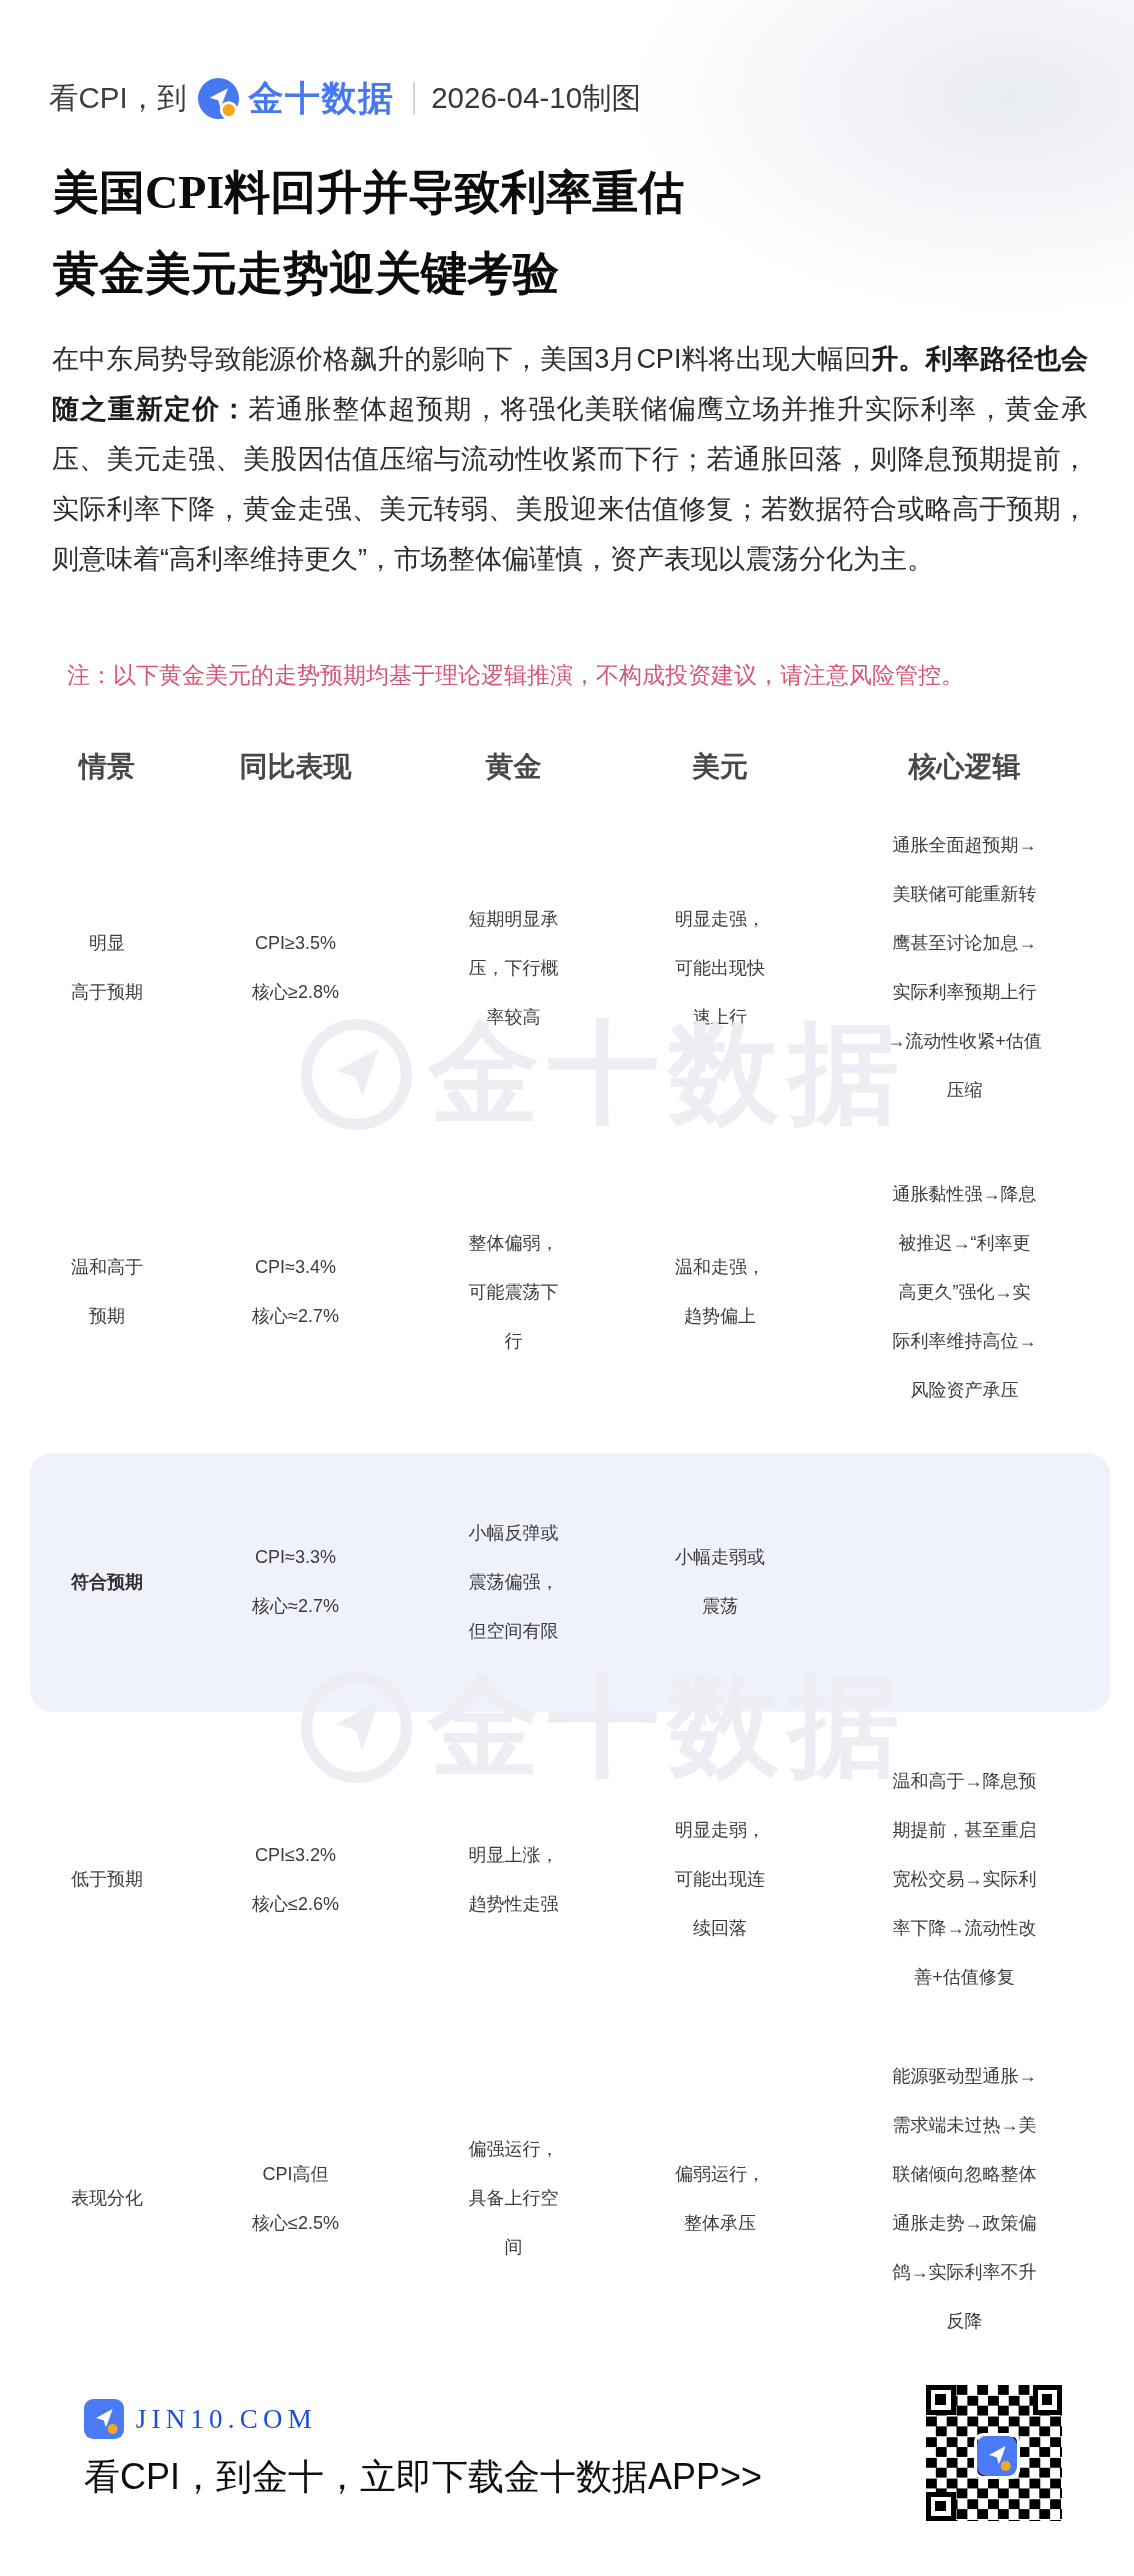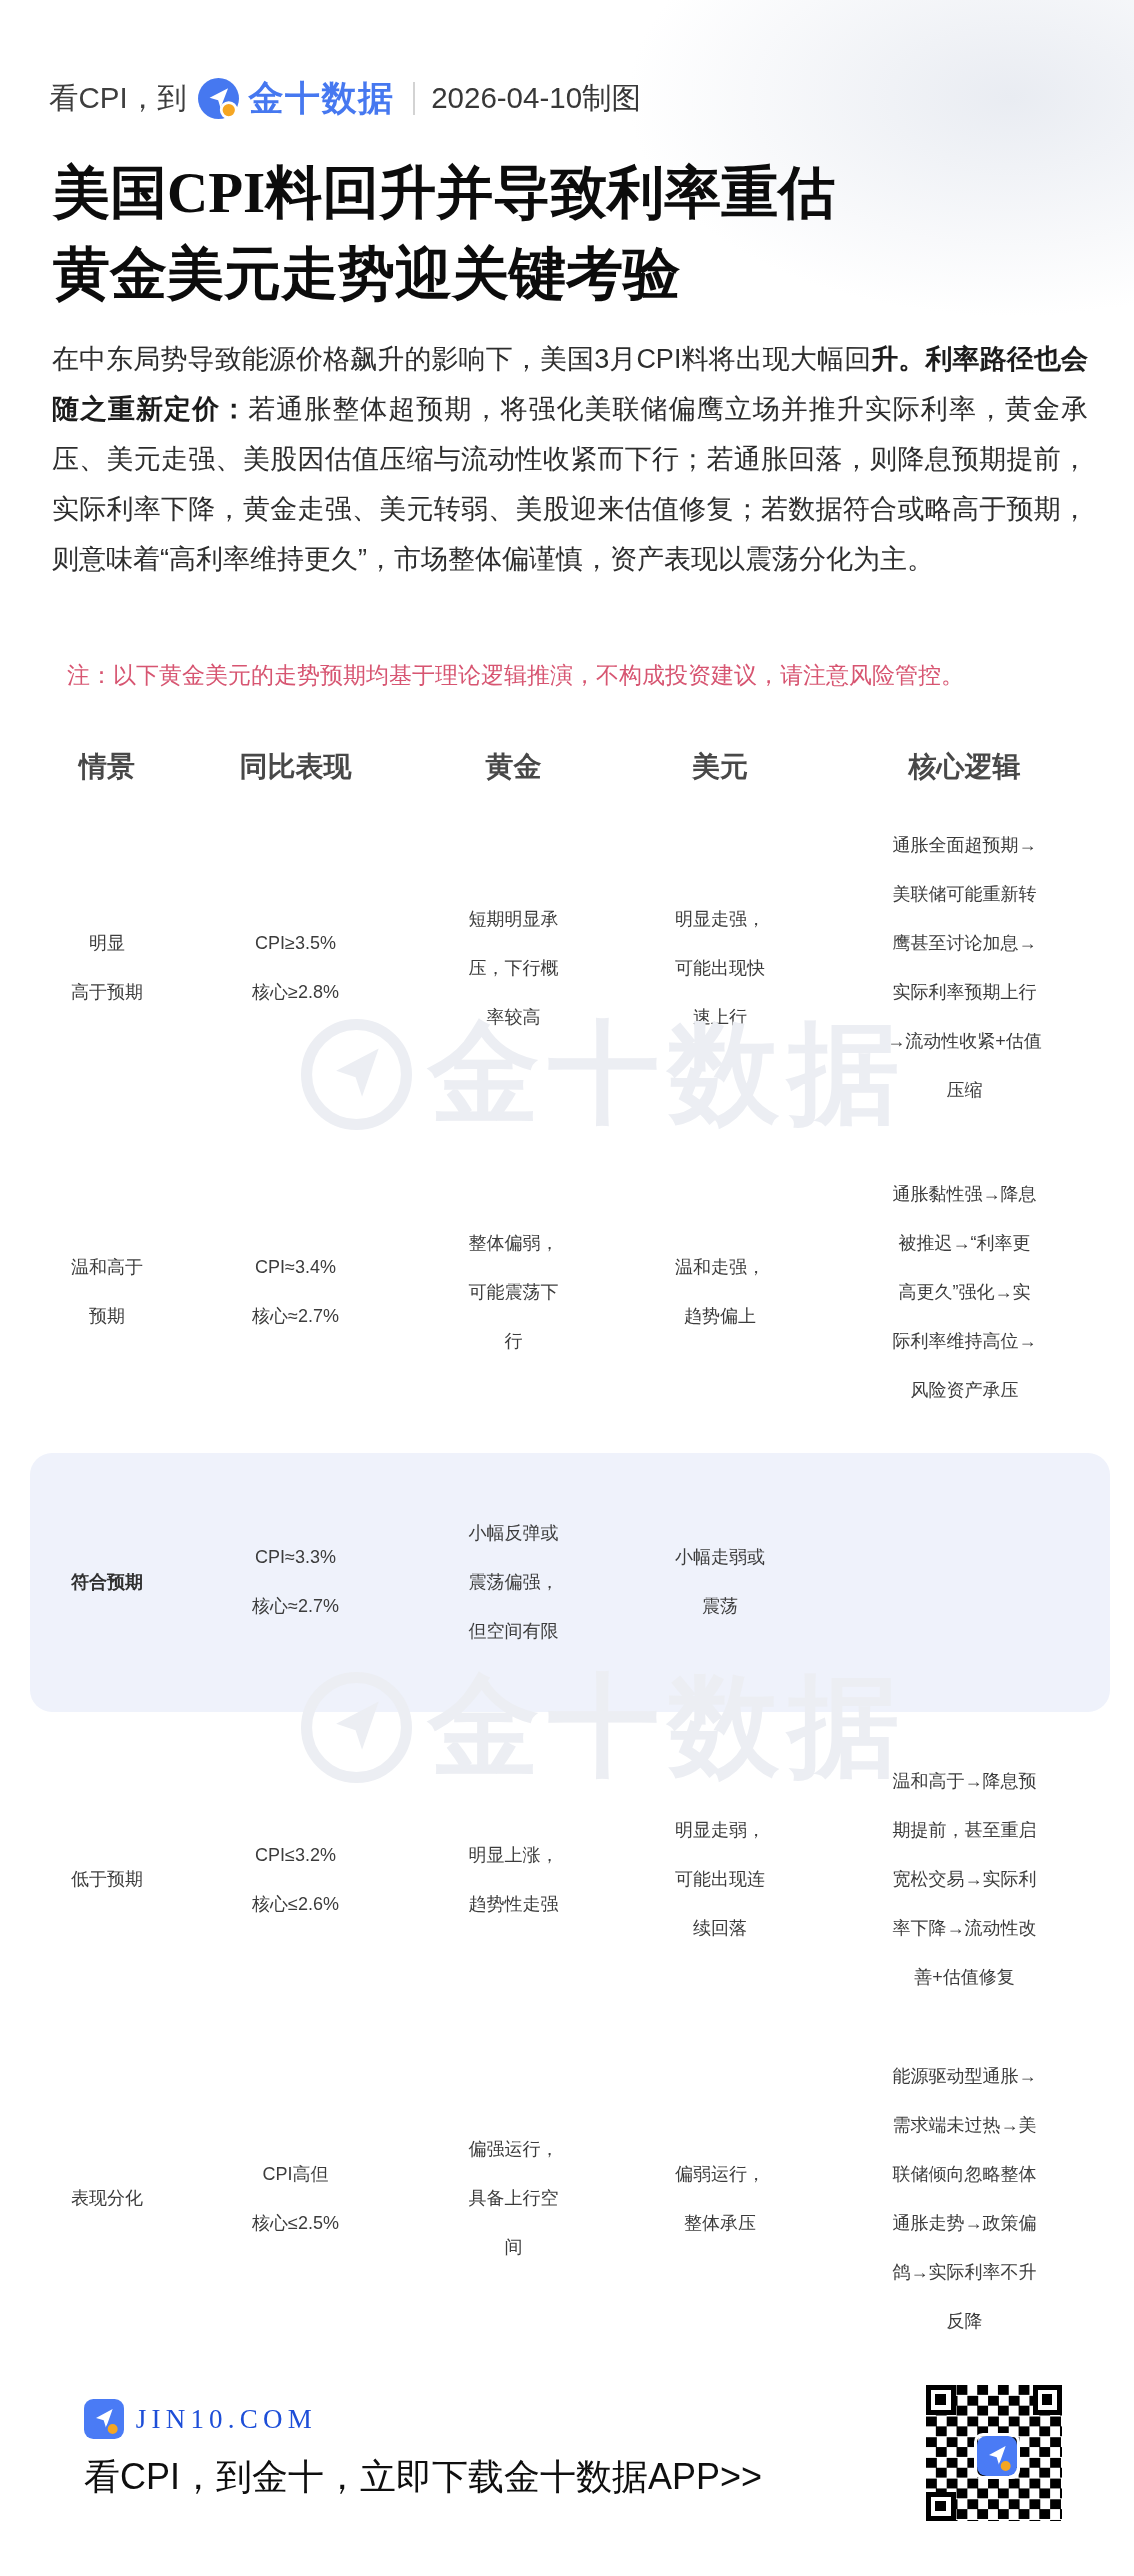--- a/index.html
+++ b/index.html
@@ -18,21 +18,21 @@
   .brand-text{font-size:35px;font-weight:bold;color:#4678f0;margin-left:8.9px;letter-spacing:1.5px;}
   .vline{width:1.5px;height:32.5px;background:#d3d3d3;margin:0 16.3px 0 19px;}
   .date{font-size:29.5px;color:#383838;}
 
   
   .hero-cpi{position:absolute;right:19px;top:16.3px;width:369px;height:181px;
     filter:drop-shadow(0 8.9px 11.8px rgba(126,164,228,.30));}
 
   
   .title{position:absolute;left:53px;top:152px;font-family:"Liberation Serif",serif;
-    font-weight:900;font-size:57px;line-height:81px;color:#0c0c0c;white-space:pre-line;}
+    font-weight:900;font-size:46px;line-height:81px;color:#0c0c0c;white-space:pre-line;}
 
   
   .article{position:absolute;left:52px;top:334px;width:1036px;font-size:27px;
     line-height:50px;color:#2d2d2d;text-align:justify;}
   .article b{color:#1c1c1c;}
 
   
   .note{position:absolute;left:54px;top:660px;font-size:23px;color:#d75571;margin-left:13px;}
 
   

